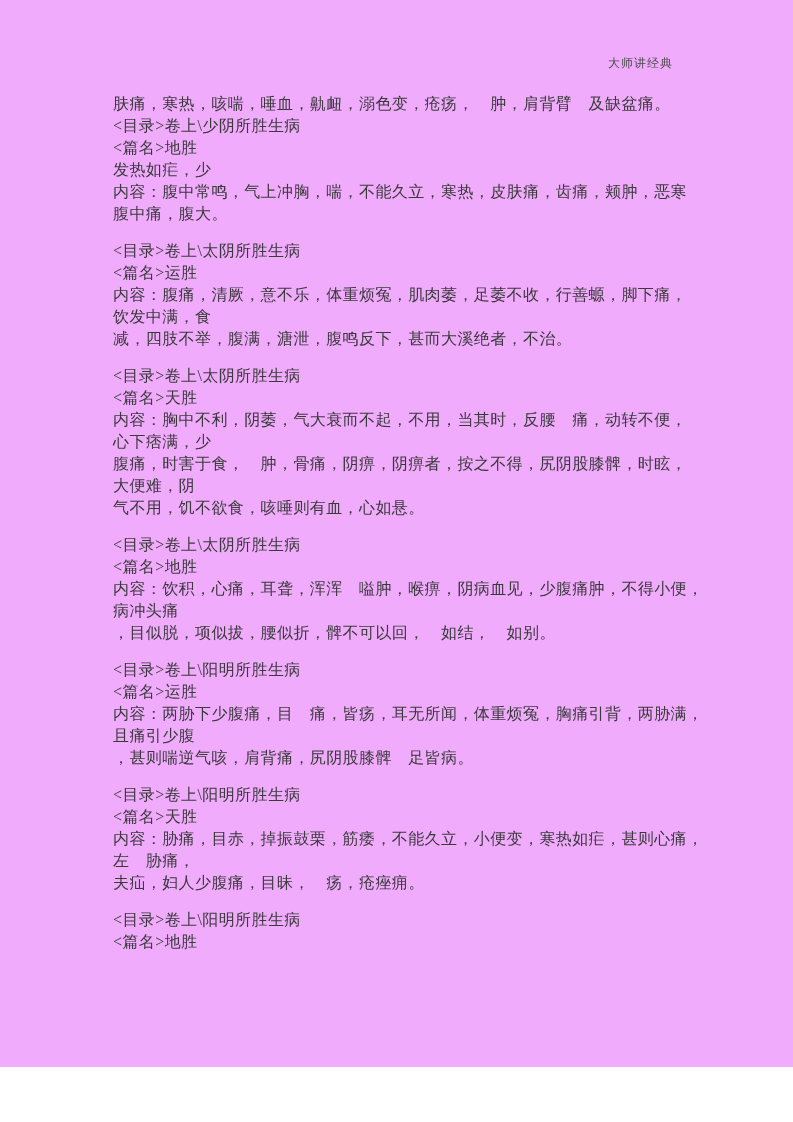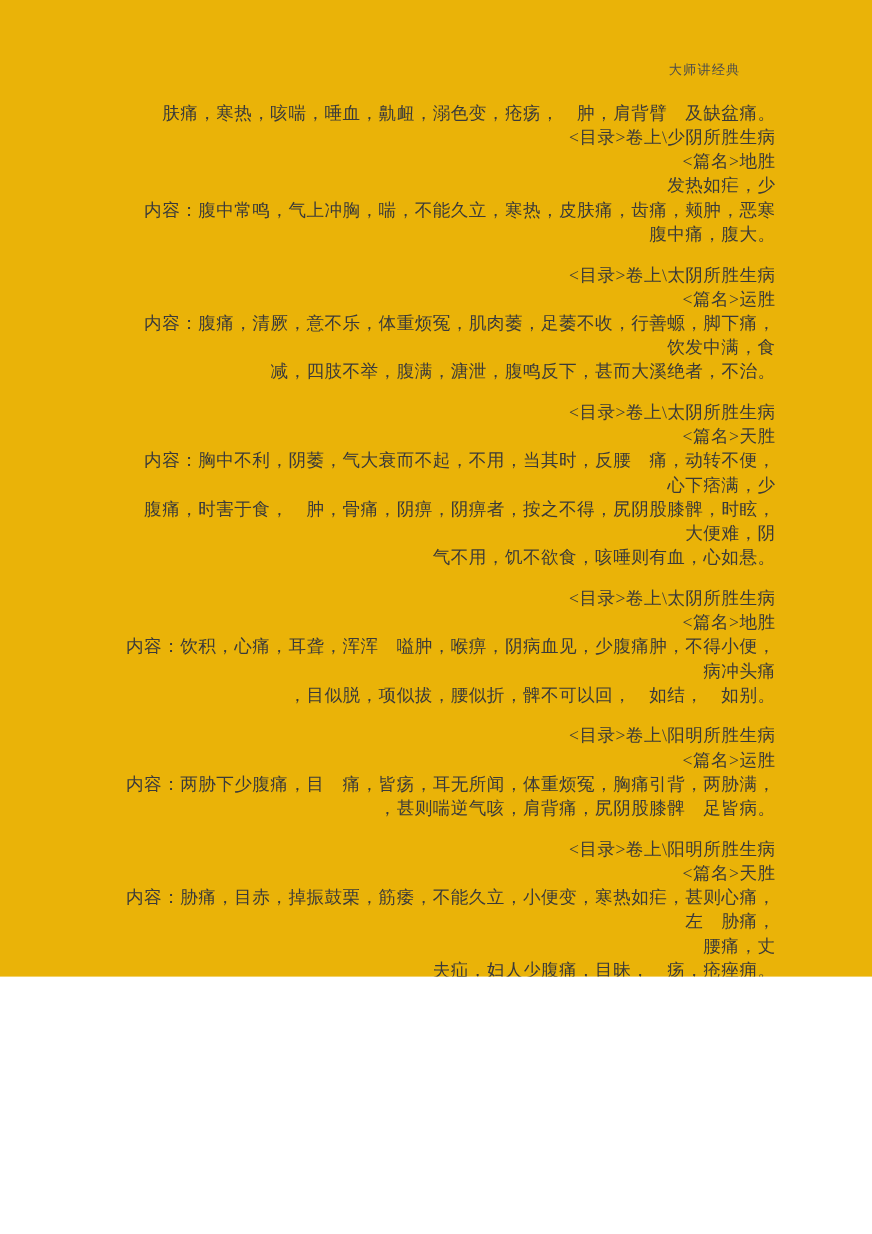--- a/index.html
+++ b/index.html
@@ -3,26 +3,25 @@
 <meta charset="utf-8">
 <style>
   html, body {
     margin: 0;
     padding: 0;
     background: #ffffff;
   }
   .page {
     position: relative;
     width: 793px;
-    height: 888px;
-    background: #eab308;
+    height: 1067px;
+    background: #f0abfc;
     overflow: hidden;
     font-family: "Liberation Serif", "DejaVu Serif", serif;
     color: #3a3a3a;
-    text-align: right;
   }
   .header {
     position: absolute;
     top: 55px;
     left: 608px;
     font-size: 12px;
     letter-spacing: 1px;
     color: #4c4c4c;
     white-space: pre;
   }
@@ -79,28 +78,28 @@
           <div class="line toc">&lt;目录&gt;卷上\太阴所胜生病</div>
           <div class="line title">&lt;篇名&gt;地胜</div>
           <div class="line content">内容：饮积，心痛，耳聋，浑浑　嗌肿，喉痹，阴病血见，少腹痛肿，不得小便，</div>
           <div class="line content">病冲头痛</div>
           <div class="line content">，目似脱，项似拔，腰似折，髀不可以回，　如结，　如别。</div>
         </div>
         <div class="section">
           <div class="line toc">&lt;目录&gt;卷上\阳明所胜生病</div>
           <div class="line title">&lt;篇名&gt;运胜</div>
           <div class="line content">内容：两胁下少腹痛，目　痛，皆疡，耳无所闻，体重烦冤，胸痛引背，两胁满，</div>
+          <div class="line content">且痛引少腹</div>
           <div class="line content">，甚则喘逆气咳，肩背痛，尻阴股膝髀　足皆病。</div>
         </div>
         <div class="section">
           <div class="line toc">&lt;目录&gt;卷上\阳明所胜生病</div>
           <div class="line title">&lt;篇名&gt;天胜</div>
           <div class="line content">内容：胁痛，目赤，掉振鼓栗，筋痿，不能久立，小便变，寒热如疟，甚则心痛，</div>
           <div class="line content">左　胁痛，</div>
-          <div class="line content">腰痛，丈</div>
           <div class="line content">夫疝，妇人少腹痛，目昧，　疡，疮痤痈。</div>
         </div>
         <div class="section">
           <div class="line toc">&lt;目录&gt;卷上\阳明所胜生病</div>
           <div class="line title">&lt;篇名&gt;地胜</div>
         </div>
       </div>
   </div>
 </div>
 

